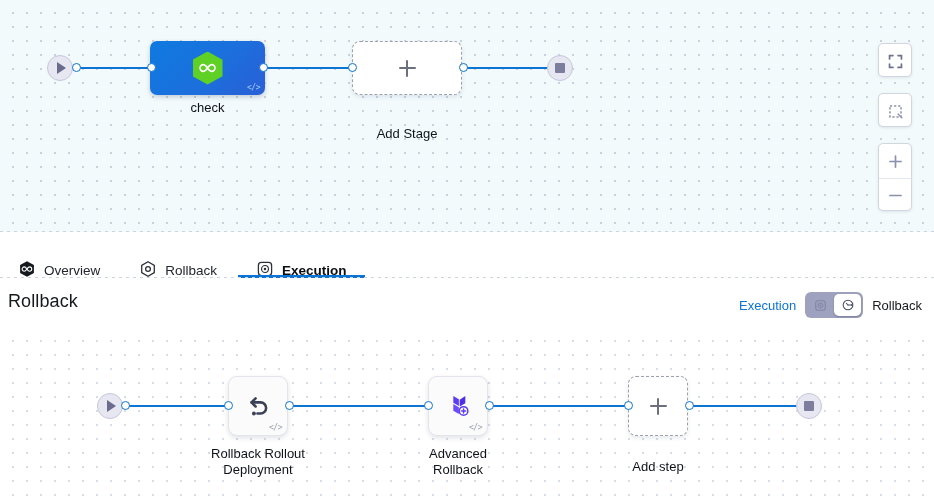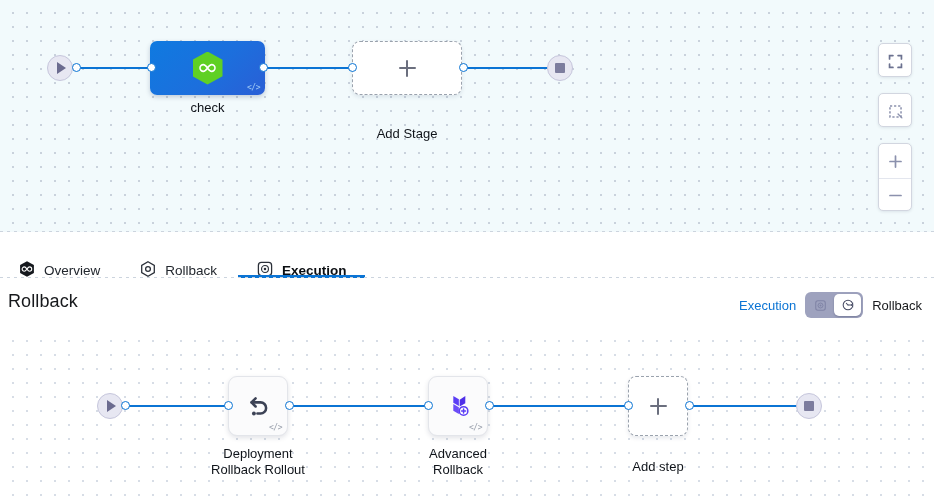--- a/index.html
+++ b/index.html
@@ -317,22 +317,22 @@
       <svg width="29" height="29" viewBox="0 0 24 24">
         <path d="M9.6 5.2 6.2 8.6l3.4 3.4" fill="none" stroke="#3c4255" stroke-width="2.1" stroke-linecap="round" stroke-linejoin="round"></path>
         <path d="M6.4 8.6h7.3a4.6 4.6 0 0 1 0 9.2h-2.6" fill="none" stroke="#3c4255" stroke-width="2.1" stroke-linecap="round"></path>
         <circle cx="8.2" cy="17.8" r="1.6" fill="#3c4255"></circle>
       </svg>
       <span class="code-mark">&lt;/&gt;</span>
     </div>
     <div class="dot" style="left:224px; top:71px;"></div>
     <div class="dot" style="left:285px; top:71px;"></div>
     <div class="node-label" style="left:188px; top:116px; width:140px;">
+      <div>Rollback Rollout</div>
       <div>Deployment</div>
-      <div>Rollback Rollout</div>
     </div>
 
     <div class="step-node" style="left:428px; top:46px;">
       <svg width="30" height="30" viewBox="0 0 28 28">
         <path d="M9.6 4.6v6.4l5.2 3V7.6Z" fill="#5b3df5"></path>
         <path d="M15.6 8.1v6.4l5.2-3V4.6Z" fill="#4f2fe8"></path>
         <path d="M9.6 12.1v6.4l5.2 3v-6.4Z" fill="#6b4cf7"></path>
         <circle cx="19.2" cy="18.6" r="4" fill="#ffffff" stroke="#5b3df5" stroke-width="1.4"></circle>
         <g stroke="#5b3df5" stroke-width="1.4" stroke-linecap="round">
           <path d="M19.2 16.7v3.8"></path>

